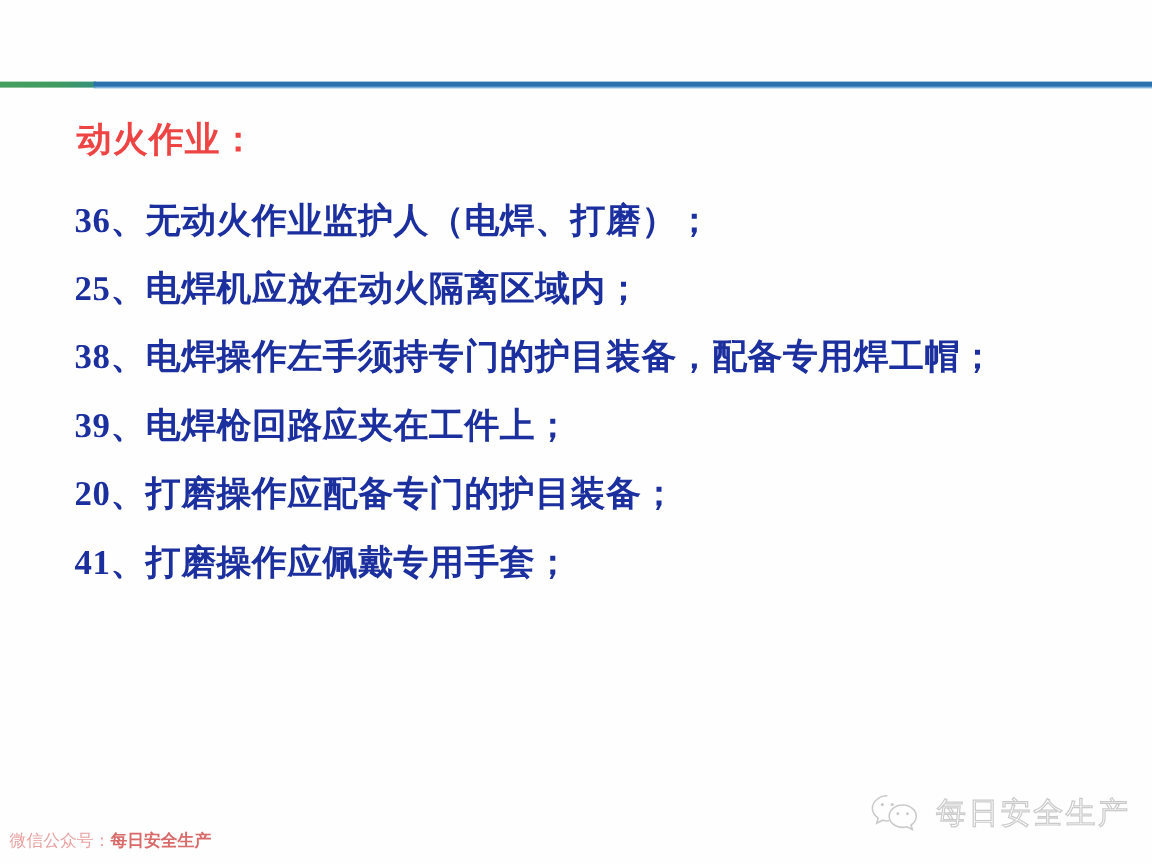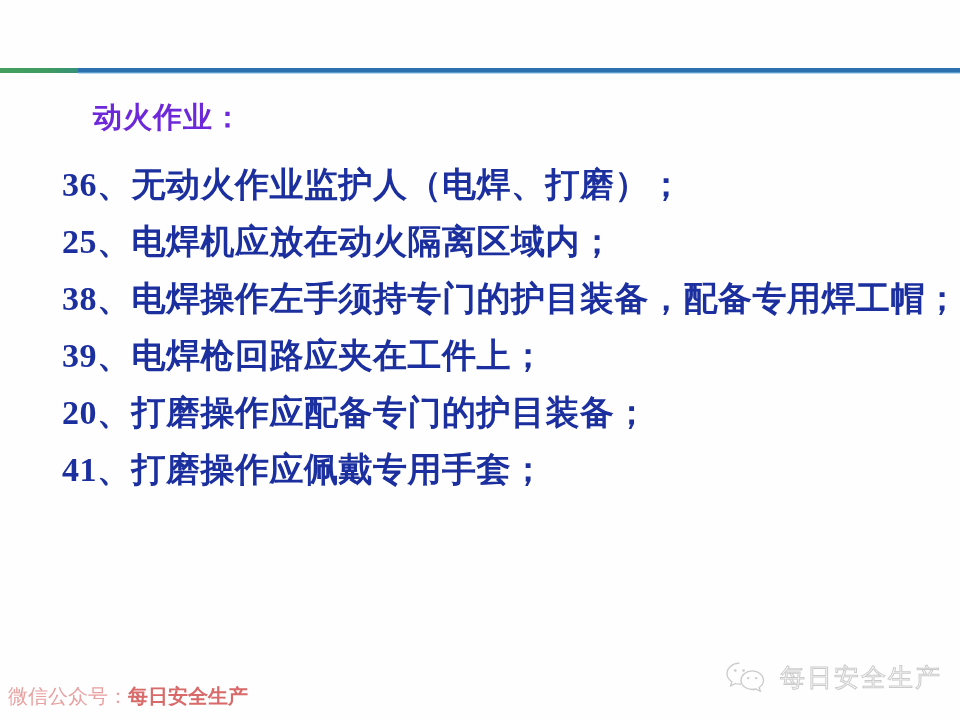--- a/index.html
+++ b/index.html
@@ -54,50 +54,49 @@
     background: rgba(130, 190, 230, 0.55);
   }
 
   
   #slide-title {
     position: absolute;
     left: 64px;
     top: 100px;
     font-size: 29px;
     font-weight: bold;
-    color: #6d28d9;
+    color: #ef4444;
     letter-spacing: 1px;
     white-space: nowrap;
     line-height: 1.2;
-    margin-left: 29px;
   }
 
   
   #body-list {
     position: absolute;
     left: 62px;
     top: 156px;
     width: 880px;
   }
   #body-list .list-item {
-    font-size: 34px;
+    font-size: 29px;
     font-weight: bold;
     color: #1c2f9e;
     line-height: 57px;
     height: 57px;
     white-space: nowrap;
     letter-spacing: 0.5px;
   }
 
   
   #wechat-caption {
     position: absolute;
     left: 8px;
     bottom: 10px;
-    font-size: 20px;
+    font-size: 14px;
     white-space: nowrap;
     font-family: Liberation Mono, monospace;
   }
   #wechat-caption .cap-label {
     color: #e8a0a0;
   }
   #wechat-caption .cap-name {
     color: #d96a6a;
     font-weight: bold;
   }

